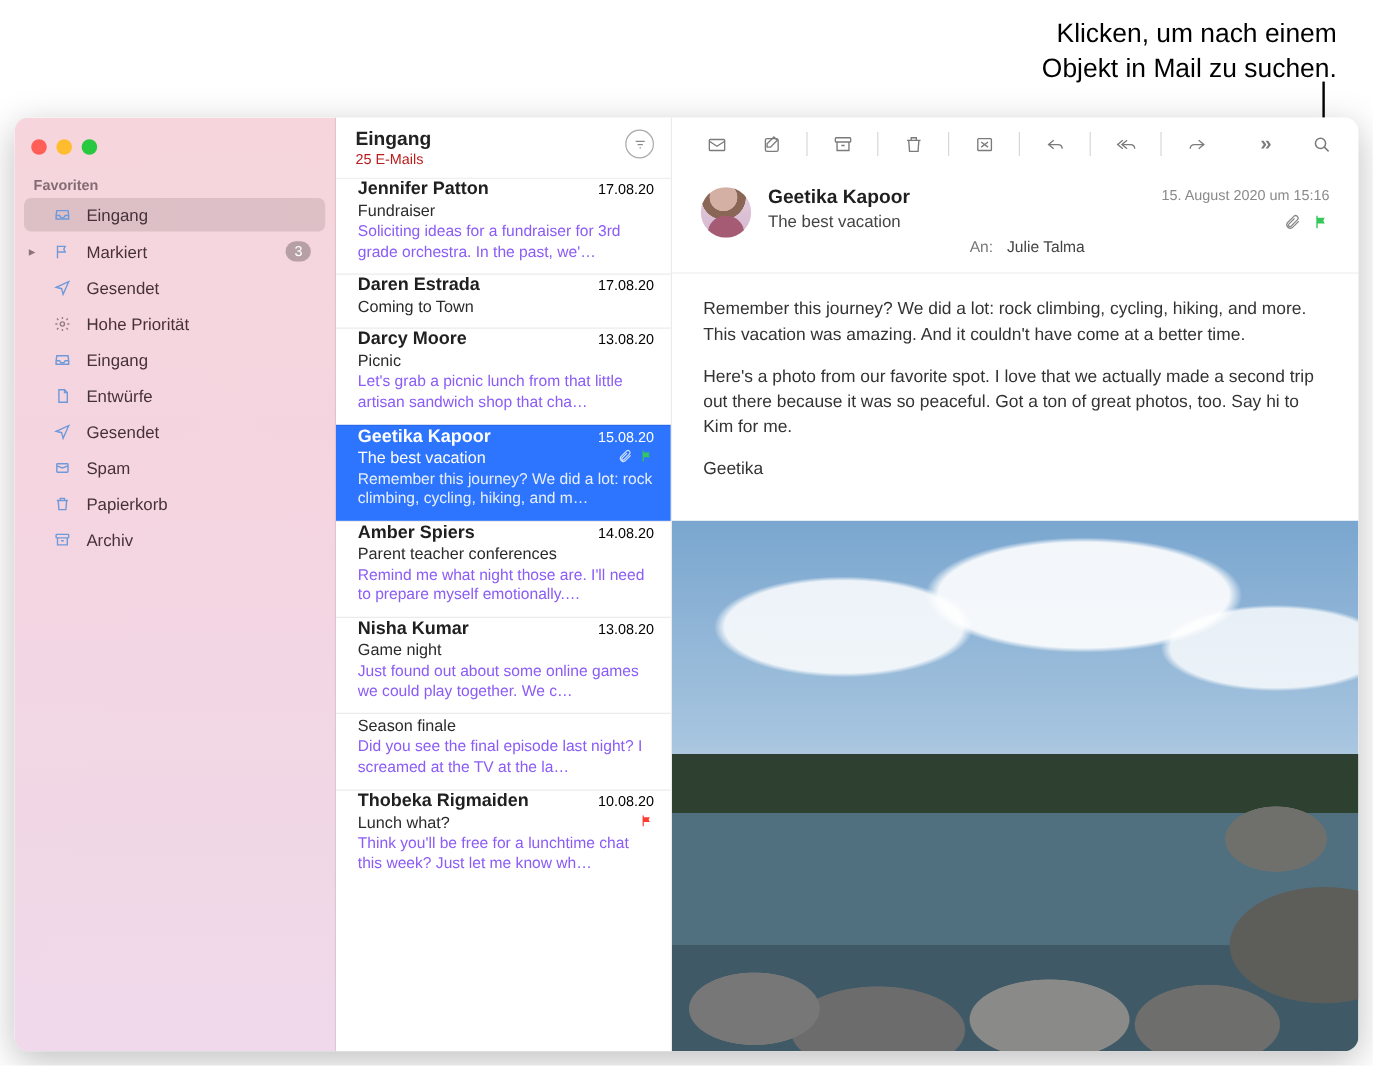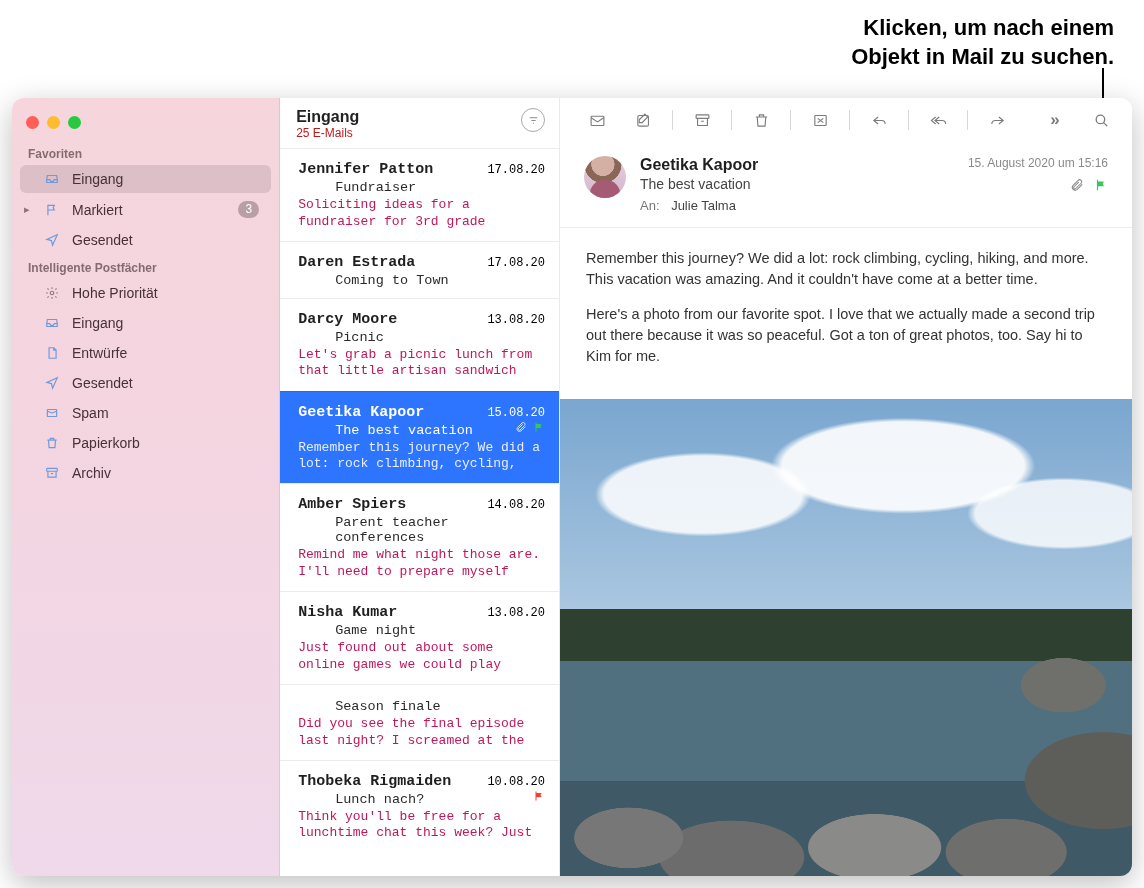--- a/index.html
+++ b/index.html
@@ -9,21 +9,20 @@
   
   .callout {
     position: absolute;
     top: 14px;
     right: 30px;
     width: 340px;
     text-align: right;
     font-size: 22px;
     line-height: 1.3;
     color: #000;
-    font-weight: bold;
   }
   .leader {
     position: absolute;
     top: 68px;
     right: 40px;
     width: 2px;
     height: 44px;
     background: #000;
   }
 
@@ -106,30 +105,29 @@
   }
   .msglist-header .titles .t { font-weight: 700; font-size: 16px; color:#222;}
   .msglist-header .titles .s { font-size: 12px; color:#b91c1c; }
   .filter-btn {
     width: 24px; height: 24px; border-radius:50%;
     border:1.5px solid #a9a9a9; display:flex; align-items:center; justify-content:center;
     color:#8a8a8a; font-size:13px;
   }
   .msgs { flex:1; overflow:hidden; }
   .msg {
-    padding: 12px 14px 10px 18px;
+    padding: 0 14px 10px 18px;
     border-top: 1px solid rgba(0,0,0,.08);
-    font-family: Liberation Mono, monospace;
   }
   .msg .row1 { display:flex; justify-content:space-between; align-items:baseline;}
   .msg .sender { font-weight:700; font-size:15px; color:#1f1f1f; }
   .msg .date { font-size:12px; color:#000000; }
-  .msg .subj-row { display:flex; gap:6px;margin-left:37px; }
+  .msg .subj-row { display:flex; align-items:center; gap:6px; }
   .msg .subject { font-size:13.5px; color:#2a2a2a; margin-top:2px; flex:1;}
-  .msg .prev { font-size:13px; color:#be185d; line-height:1.28; margin-top:2px; max-height:2.6em; overflow:hidden; }
+  .msg .prev { font-size:13px; color:#8b5cf6; line-height:1.28; margin-top:2px; max-height:2.6em; overflow:hidden; }
   .msg.selected { background:#2d74ff; }
   .msg.selected .sender, .msg.selected .subject, .msg.selected .prev, .msg.selected .date { color:#fff; }
   .msg.selected .prev { color:#e7efff; }
   .clip-icn, .flag-icn { font-size:12px; }
 
   
   .reader {
     flex:1;
     display:flex;
     flex-direction:column;
@@ -163,21 +161,21 @@
                 linear-gradient(180deg,#e6cfdd 0%, #d3b6cf 100%);
     position:relative;
   }
   .avatar::after{
     content:""; position:absolute; bottom:-4px; left:6px; right:6px; height:22px;
     background:#a55b73; border-radius:14px 14px 0 0;
   }
   .msg-meta { flex:1; }
   .msg-from { font-weight:700; font-size:16px; color:#1f1f1f; }
   .msg-subj { font-size:14px; color:#444; margin-top:2px;}
-  .msg-to-row { font-size:13px; color:#777; margin-top:6px;}
+  .msg-to-row { font-size:13px; color:#777; margin-top:6px;text-align:right;}
   .msg-to-row .to-name { color:#444; margin-left:8px; }
   .msg-right { text-align:right; font-size:12px; color:#8a8a8a; min-width:190px;}
   .msg-right .icons { margin-top:8px; display:flex; gap:10px; justify-content:flex-end; font-size:14px;}
   .flag-green { color:#35c759; }
 
   .body-text {
     padding: 20px 26px 18px;
     font-size:14.5px; color:#333; line-height:1.45;
   }
   .body-text p { margin-bottom:14px; }
@@ -252,21 +250,20 @@
 
     <div class="sb-item">
       <span class="icn">
         <svg viewBox="0 0 24 24" fill="none" stroke="currentColor" stroke-width="2">
             <path d="M3 11l18-8-8 18-2-8z"></path>
           </svg>
       </span>
       <span class="label">Gesendet</span>
     </div>
 
-    <div class="sb-section-label">Intelligente Postfächer</div>
     <div class="sb-item">
       <span class="icn gray">
         <svg viewBox="0 0 24 24" fill="none" stroke="currentColor" stroke-width="2">
             <circle cx="12" cy="12" r="3"></circle>
             <path d="M12 2v3M12 19v3M4.2 4.2l2.1 2.1M17.7 17.7l2.1 2.1M2 12h3M19 12h3M4.2 19.8l2.1-2.1M17.7 6.3l2.1-2.1"></path>
           </svg>
       </span>
       <span class="label">Hohe Priorität</span>
     </div>
 
@@ -415,21 +412,21 @@
             <span class="subject">Season finale</span>
           </div>
           <div class="prev">Did you see the final episode last night? I screamed at the TV at the la…</div>
         </div>
         <div class="msg">
           <div class="row1">
             <span class="sender">Thobeka Rigmaiden</span>
             <span class="date">10.08.20</span>
           </div>
           <div class="subj-row">
-            <span class="subject">Lunch nach?</span>
+            <span class="subject">Lunch what?</span>
             <span class="flag-icn" style="color:#ff3b30;">
               <svg viewBox="0 0 24 24" fill="currentColor">
                 <path d="M5 3v18h2v-7h10l-2-4 2-4H7V3z"></path>
               </svg>
             </span>
           </div>
           <div class="prev">Think you'll be free for a lunchtime chat this week? Just let me know wh…</div>
         </div>
       </div>
   </div>
@@ -526,18 +523,19 @@
                 <path d="M5 3v18h2v-7h10l-2-4 2-4H7V3z"></path>
               </svg>
           </span>
         </div>
       </div>
     </div>
 
     <div class="body-text">
       <p>Remember this journey? We did a lot: rock climbing, cycling, hiking, and more. This vacation was amazing. And it couldn't have come at a better time.</p>
       <p>Here's a photo from our favorite spot. I love that we actually made a second trip out there because it was so peaceful. Got a ton of great photos, too. Say hi to Kim for me.</p>
+      <p>Geetika</p>
     </div>
 
     <div class="photo"></div>
   </div>
 
 </div>
 
 </body></html>

